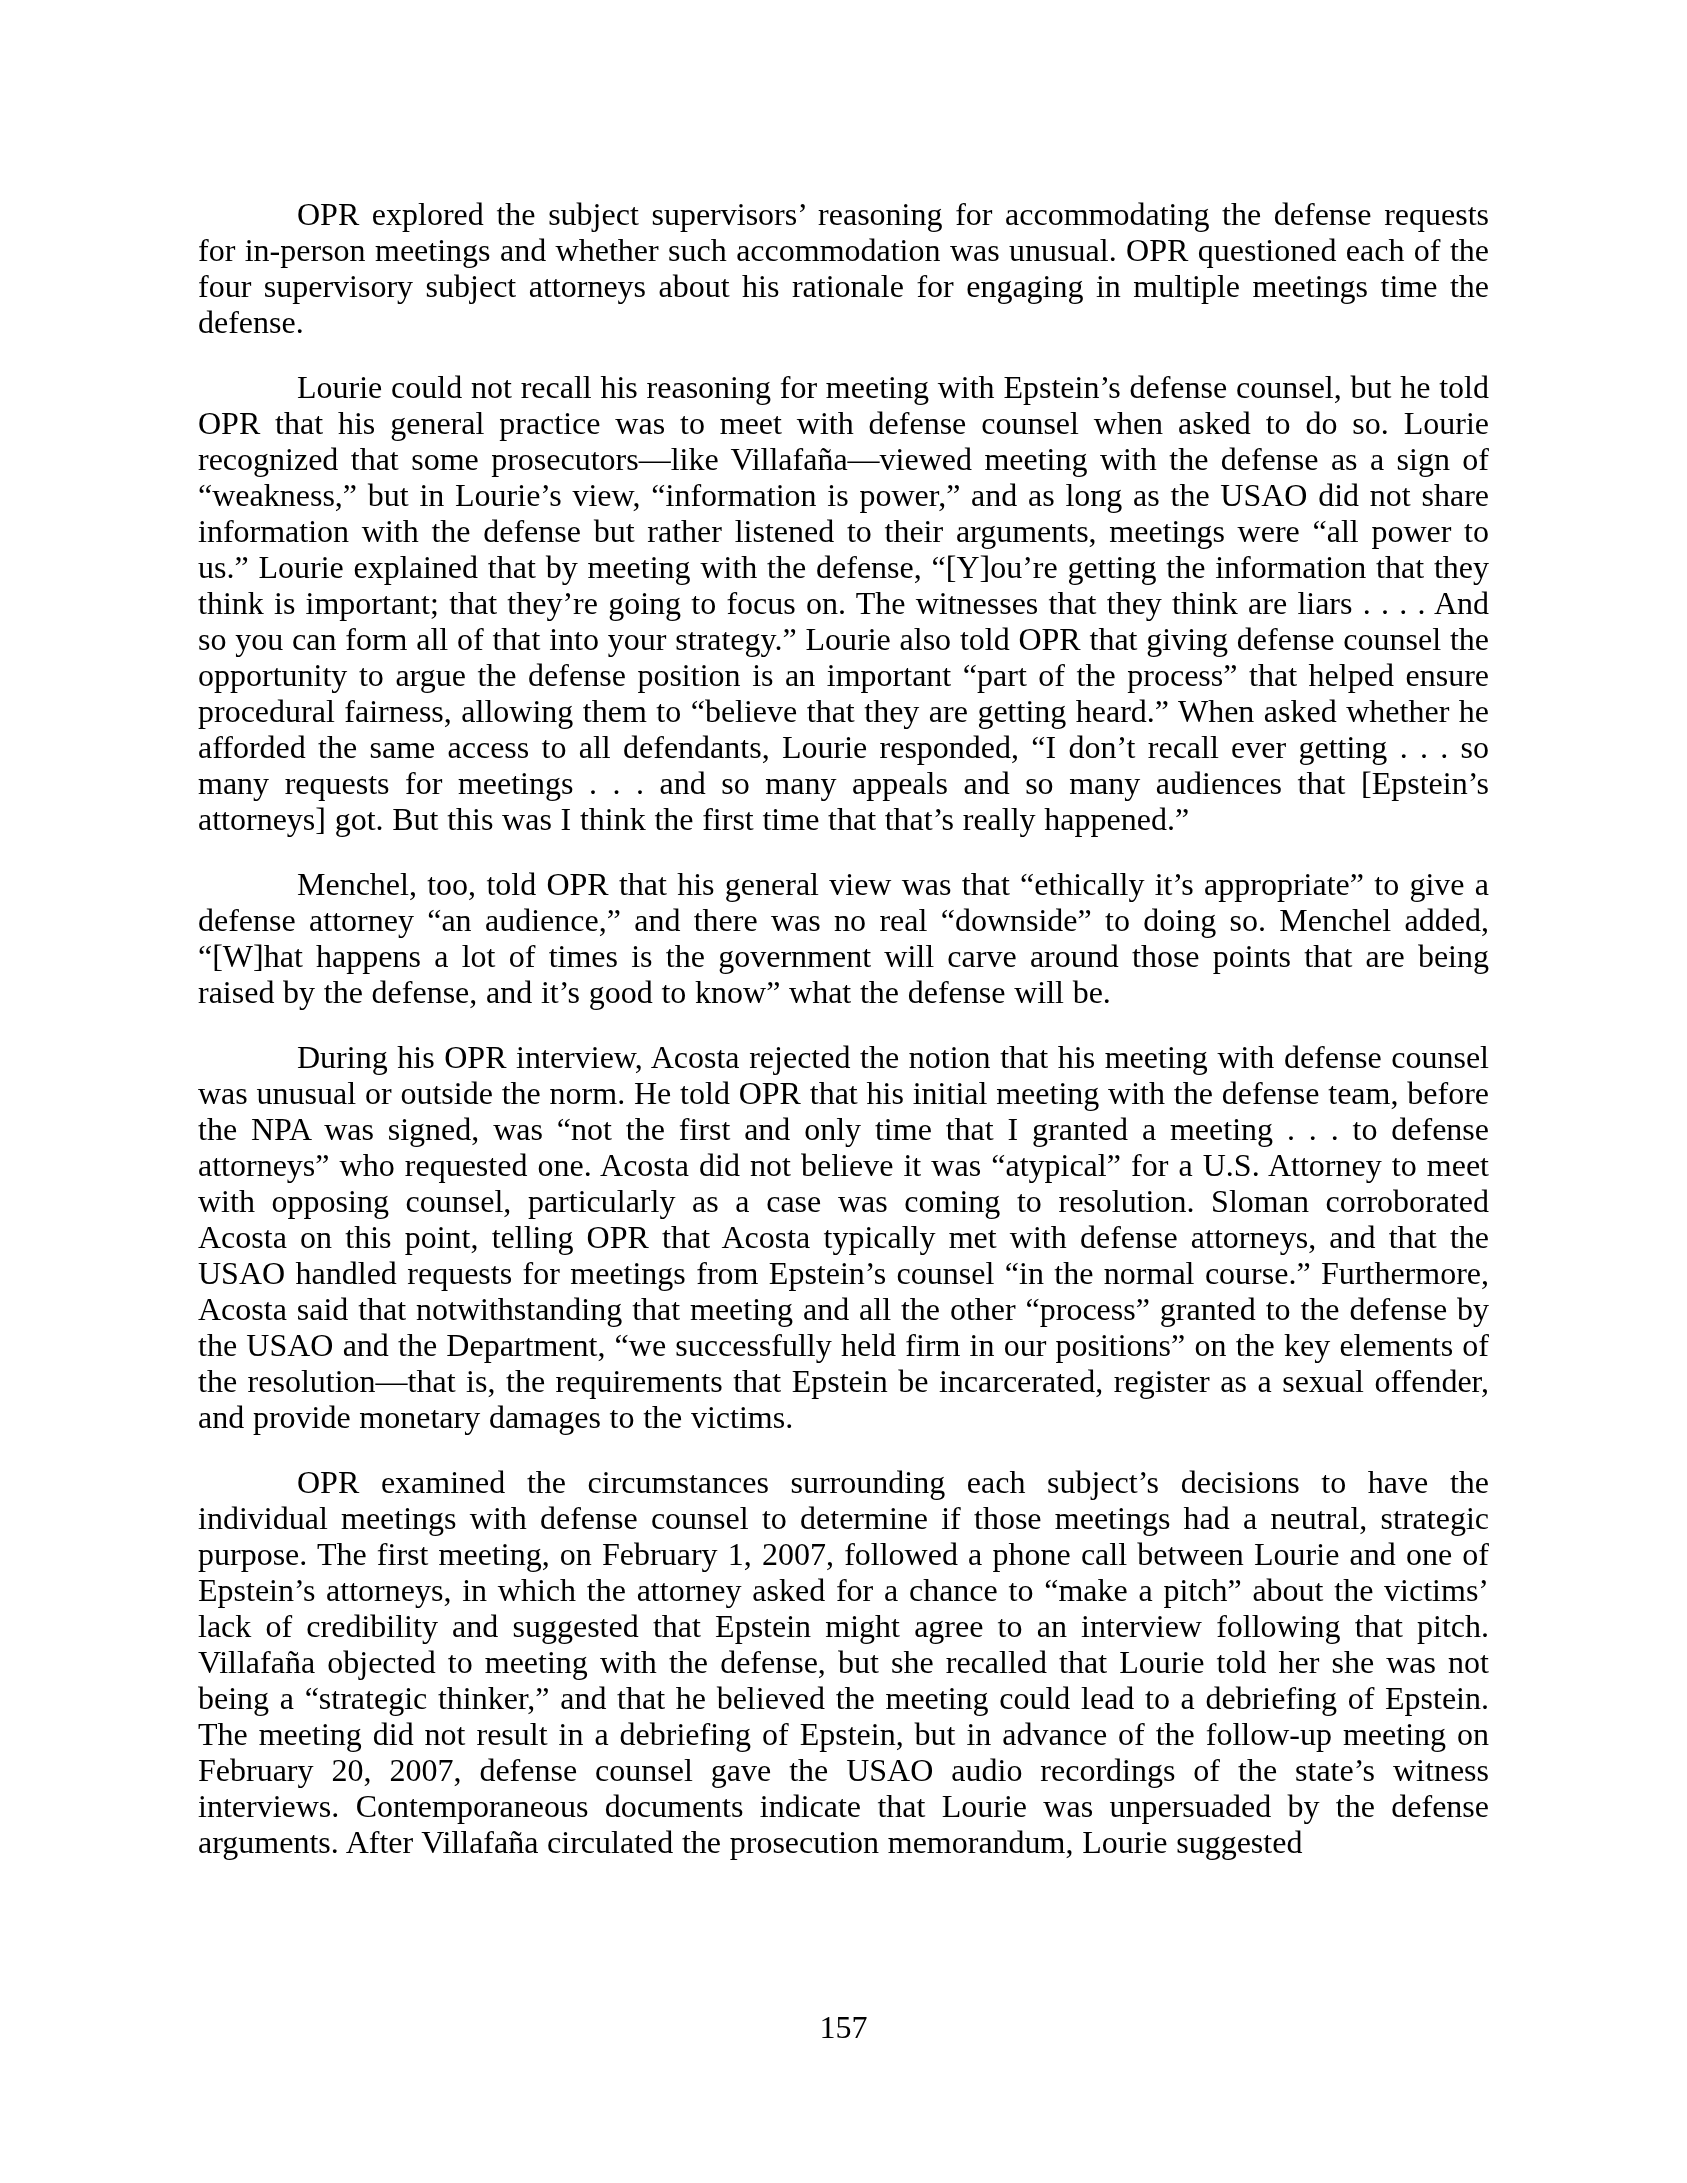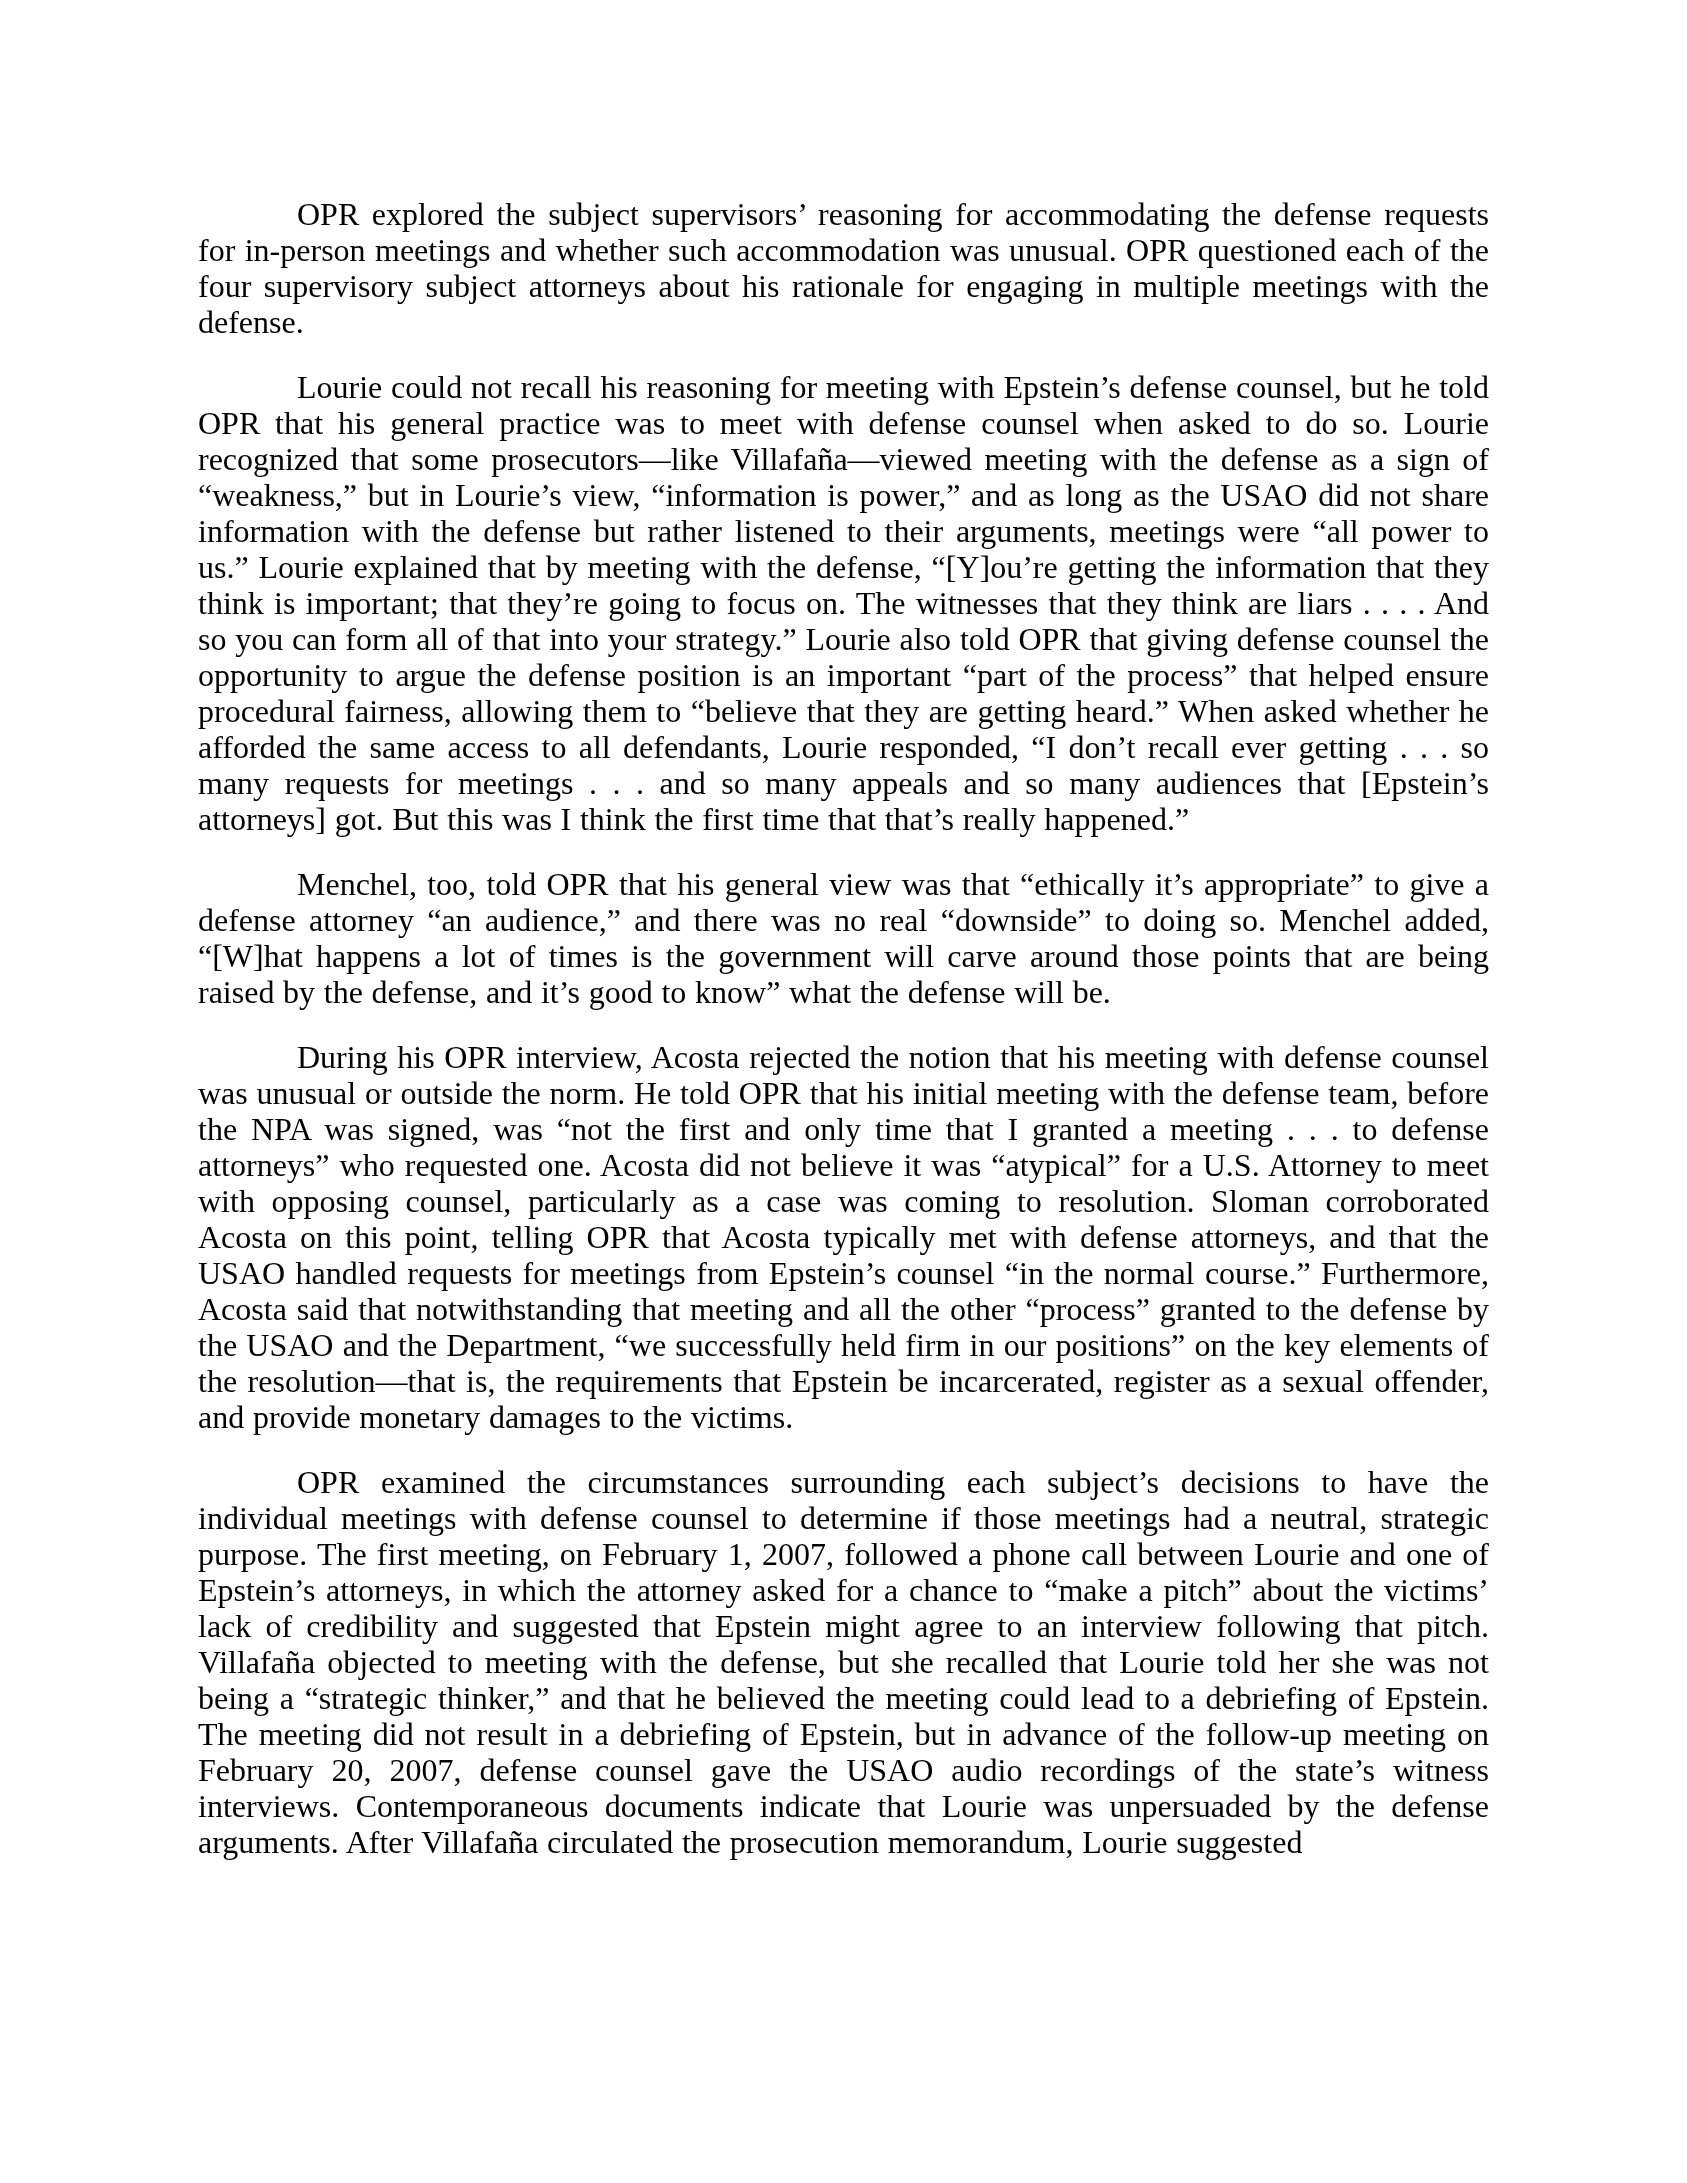--- a/index.html
+++ b/index.html
@@ -38,20 +38,21 @@
     text-align: center;
     font-size: 32px;
     line-height: 36px;
   }
 </style>
 </head>
 <body>
 
 <div class="page">
   <div class="content">
-    <p class="para">OPR explored the subject supervisors’ reasoning for accommodating the defense requests for in-person meetings and whether such accommodation was unusual.  OPR questioned each of the four supervisory subject attorneys about his rationale for engaging in multiple meetings with the defense.</p>
+    <p class="para">OPR explored the subject supervisors’ reasoning for accommodating the defense requests for in-person meetings and whether such accommodation was unusual.  OPR questioned each of the four supervisory subject attorneys about his rationale for engaging in multiple meetings time the defense.</p>
     <p class="para">Lourie could not recall his reasoning for meeting with Epstein’s defense counsel, but he told OPR that his general practice was to meet with defense counsel when asked to do so.  Lourie recognized that some prosecutors—like Villafaña—viewed meeting with the defense as a sign of “weakness,” but in Lourie’s view, “information is power,” and as long as the USAO did not share information with the defense but rather listened to their arguments, meetings were “all power to us.”  Lourie explained that by meeting with the defense, “[Y]ou’re getting the information that they think is important; that they’re going to focus on.  The witnesses that they think are liars . . . .  And so you can form all of that into your strategy.”  Lourie also told OPR that giving defense counsel the opportunity to argue the defense position is an important “part of the process” that helped ensure procedural fairness, allowing them to “believe that they are getting heard.”  When asked whether he afforded the same access to all defendants, Lourie responded, “I don’t recall ever getting . . . so many requests for meetings . . . and so many appeals and so many audiences that [Epstein’s attorneys] got.  But this was I think the first time that that’s really happened.”</p>
     <p class="para">Menchel, too, told OPR that his general view was that “ethically it’s appropriate” to give a defense attorney “an audience,” and there was no real “downside” to doing so.  Menchel added, “[W]hat happens a lot of times is the government will carve around those points that are being raised by the defense, and it’s good to know” what the defense will be.</p>
     <p class="para">During his OPR interview, Acosta rejected the notion that his meeting with defense counsel was unusual or outside the norm.  He told OPR that his initial meeting with the defense team, before the NPA was signed, was “not the first and only time that I granted a meeting . . . to defense attorneys” who requested one.  Acosta did not believe it was “atypical” for a U.S. Attorney to meet with opposing counsel, particularly as a case was coming to resolution.  Sloman corroborated Acosta on this point, telling OPR that Acosta typically met with defense attorneys, and that the USAO handled requests for meetings from Epstein’s counsel “in the normal course.”  Furthermore, Acosta said that notwithstanding that meeting and all the other “process” granted to the defense by the USAO and the Department, “we successfully held firm in our positions” on the key elements of the resolution—that is, the requirements that Epstein be incarcerated, register as a sexual offender, and provide monetary damages to the victims.</p>
     <p class="para">OPR examined the circumstances surrounding each subject’s decisions to have the individual meetings with defense counsel to determine if those meetings had a neutral, strategic purpose.  The first meeting, on February 1, 2007, followed a phone call between Lourie and one of Epstein’s attorneys, in which the attorney asked for a chance to “make a pitch” about the victims’ lack of credibility and suggested that Epstein might agree to an interview following that pitch.  Villafaña objected to meeting with the defense, but she recalled that Lourie told her she was not being a “strategic thinker,” and that he believed the meeting could lead to a debriefing of Epstein.  The meeting did not result in a debriefing of Epstein, but in advance of the follow-up meeting on February 20, 2007, defense counsel gave the USAO audio recordings of the state’s witness interviews.  Contemporaneous documents indicate that Lourie was unpersuaded by the defense arguments.  After Villafaña circulated the prosecution memorandum, Lourie suggested</p>
   </div>
+  <div class="page-number">157</div>
 </div>
 
 
 </body></html>

